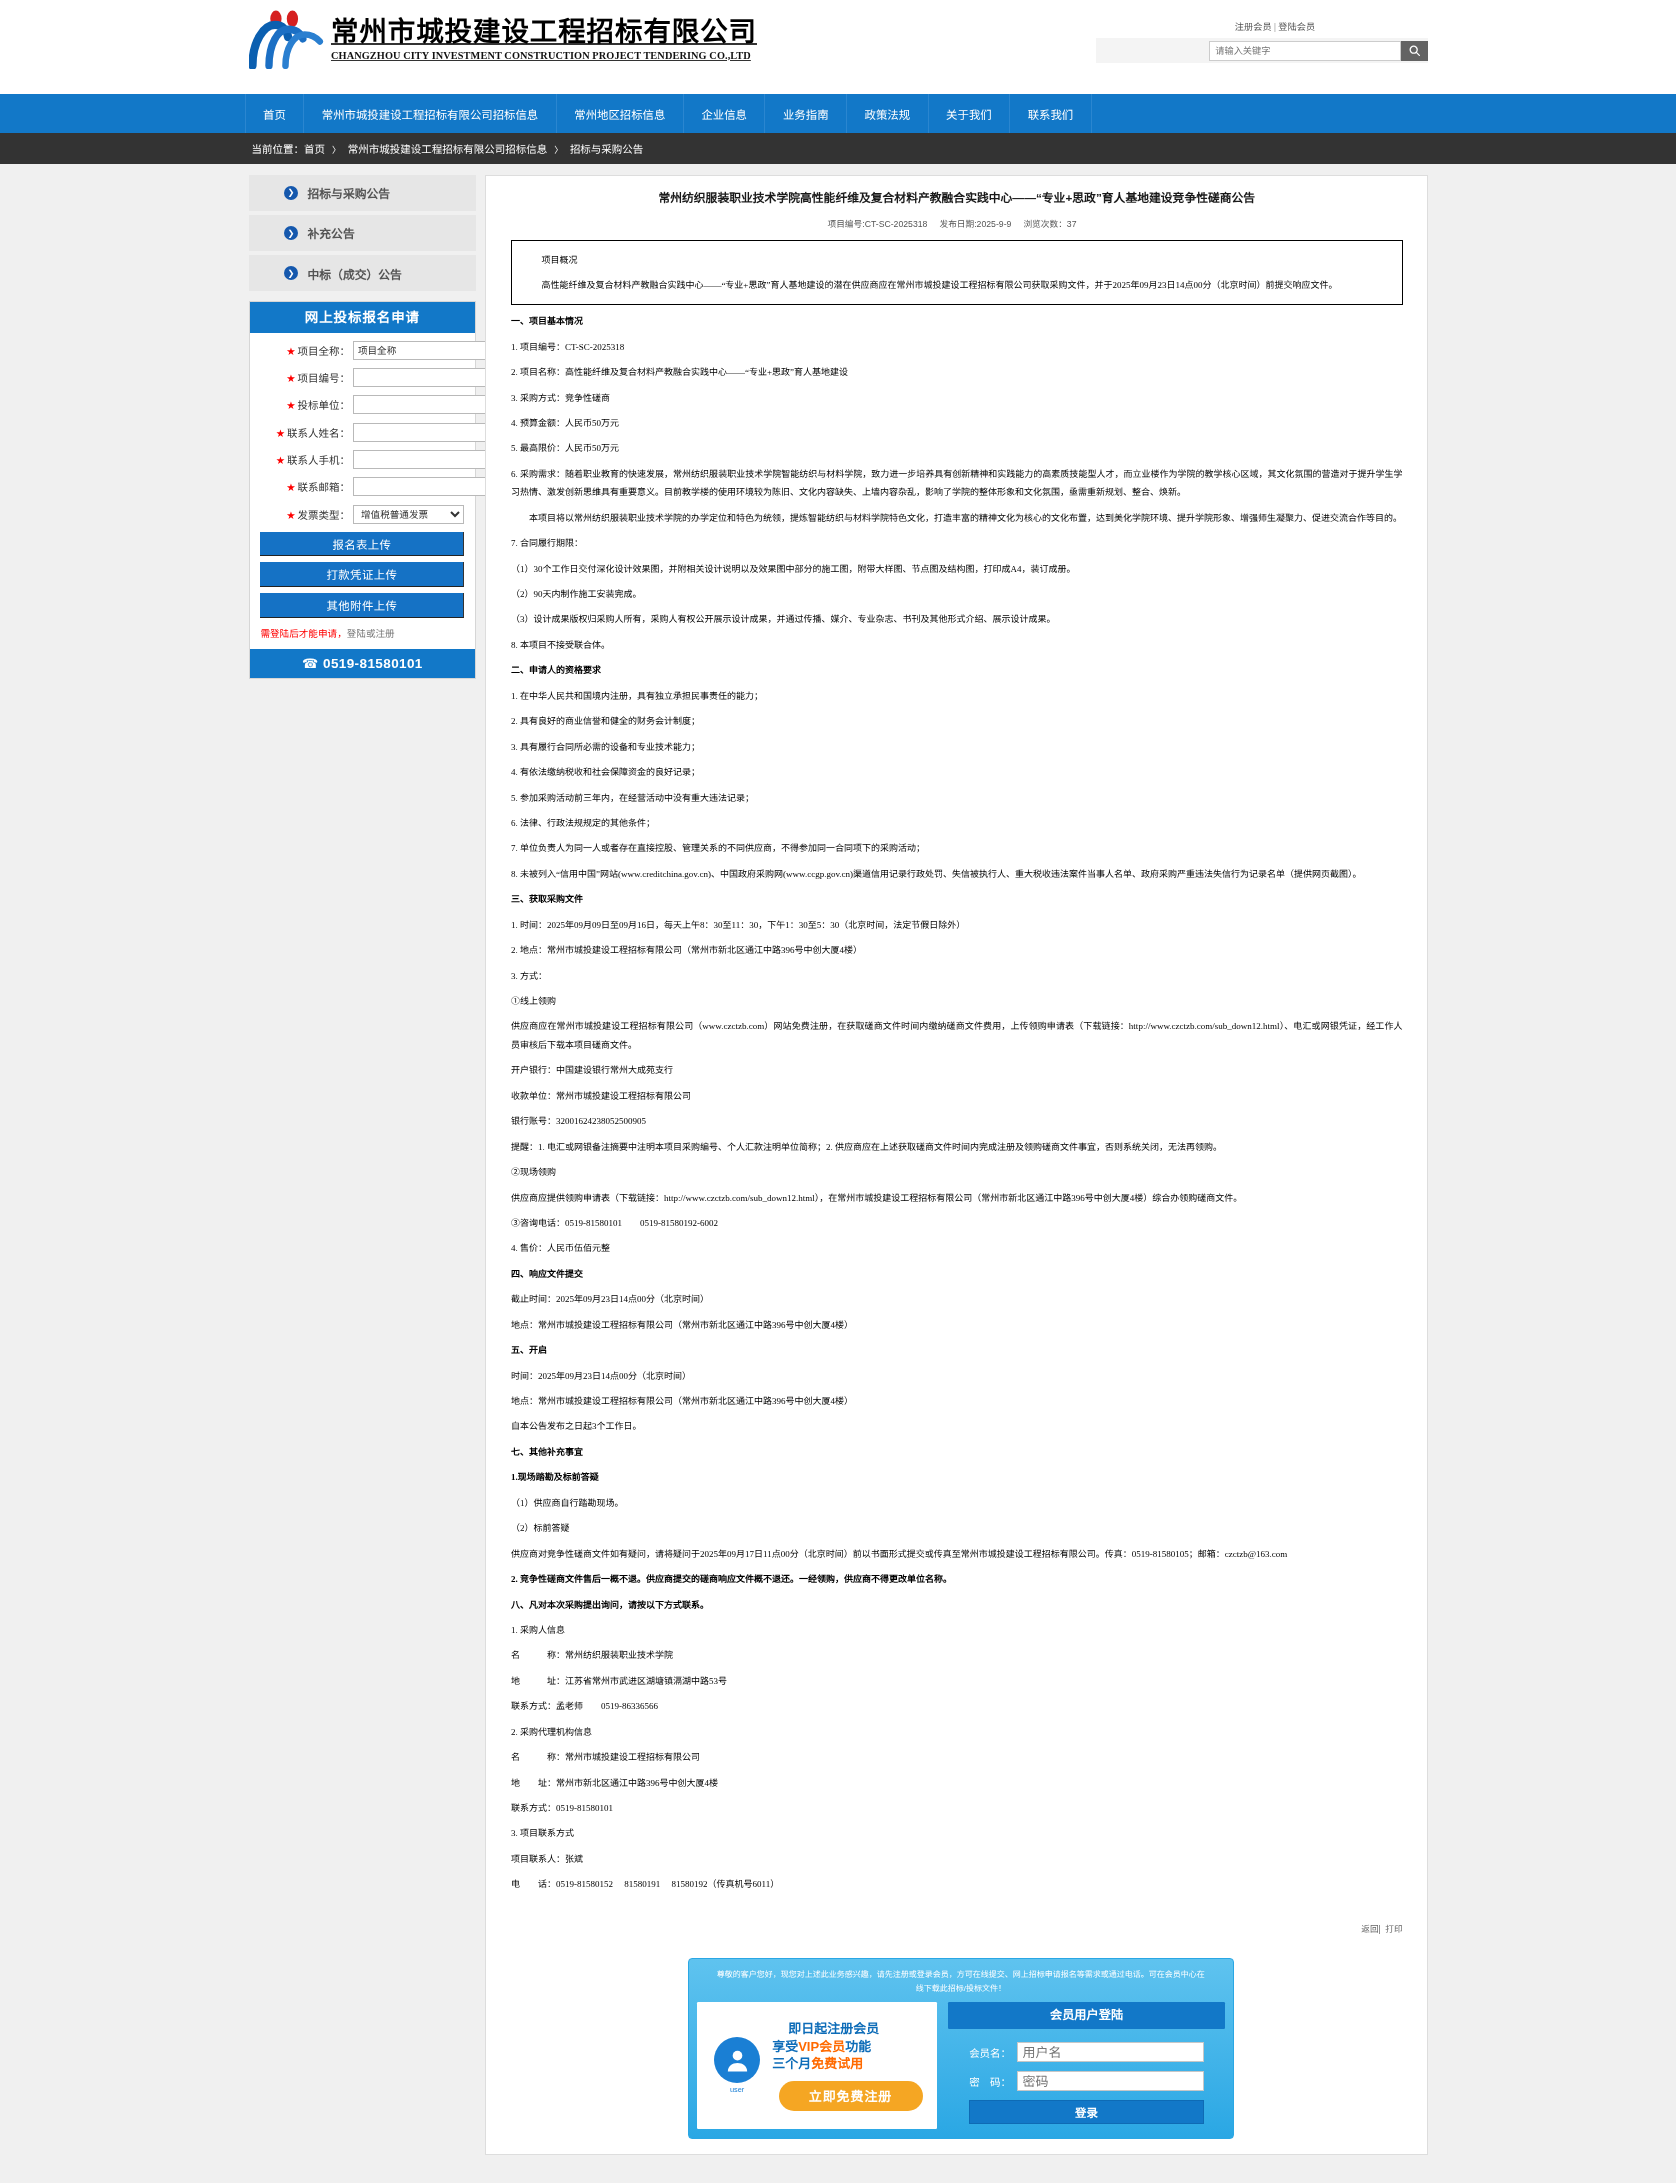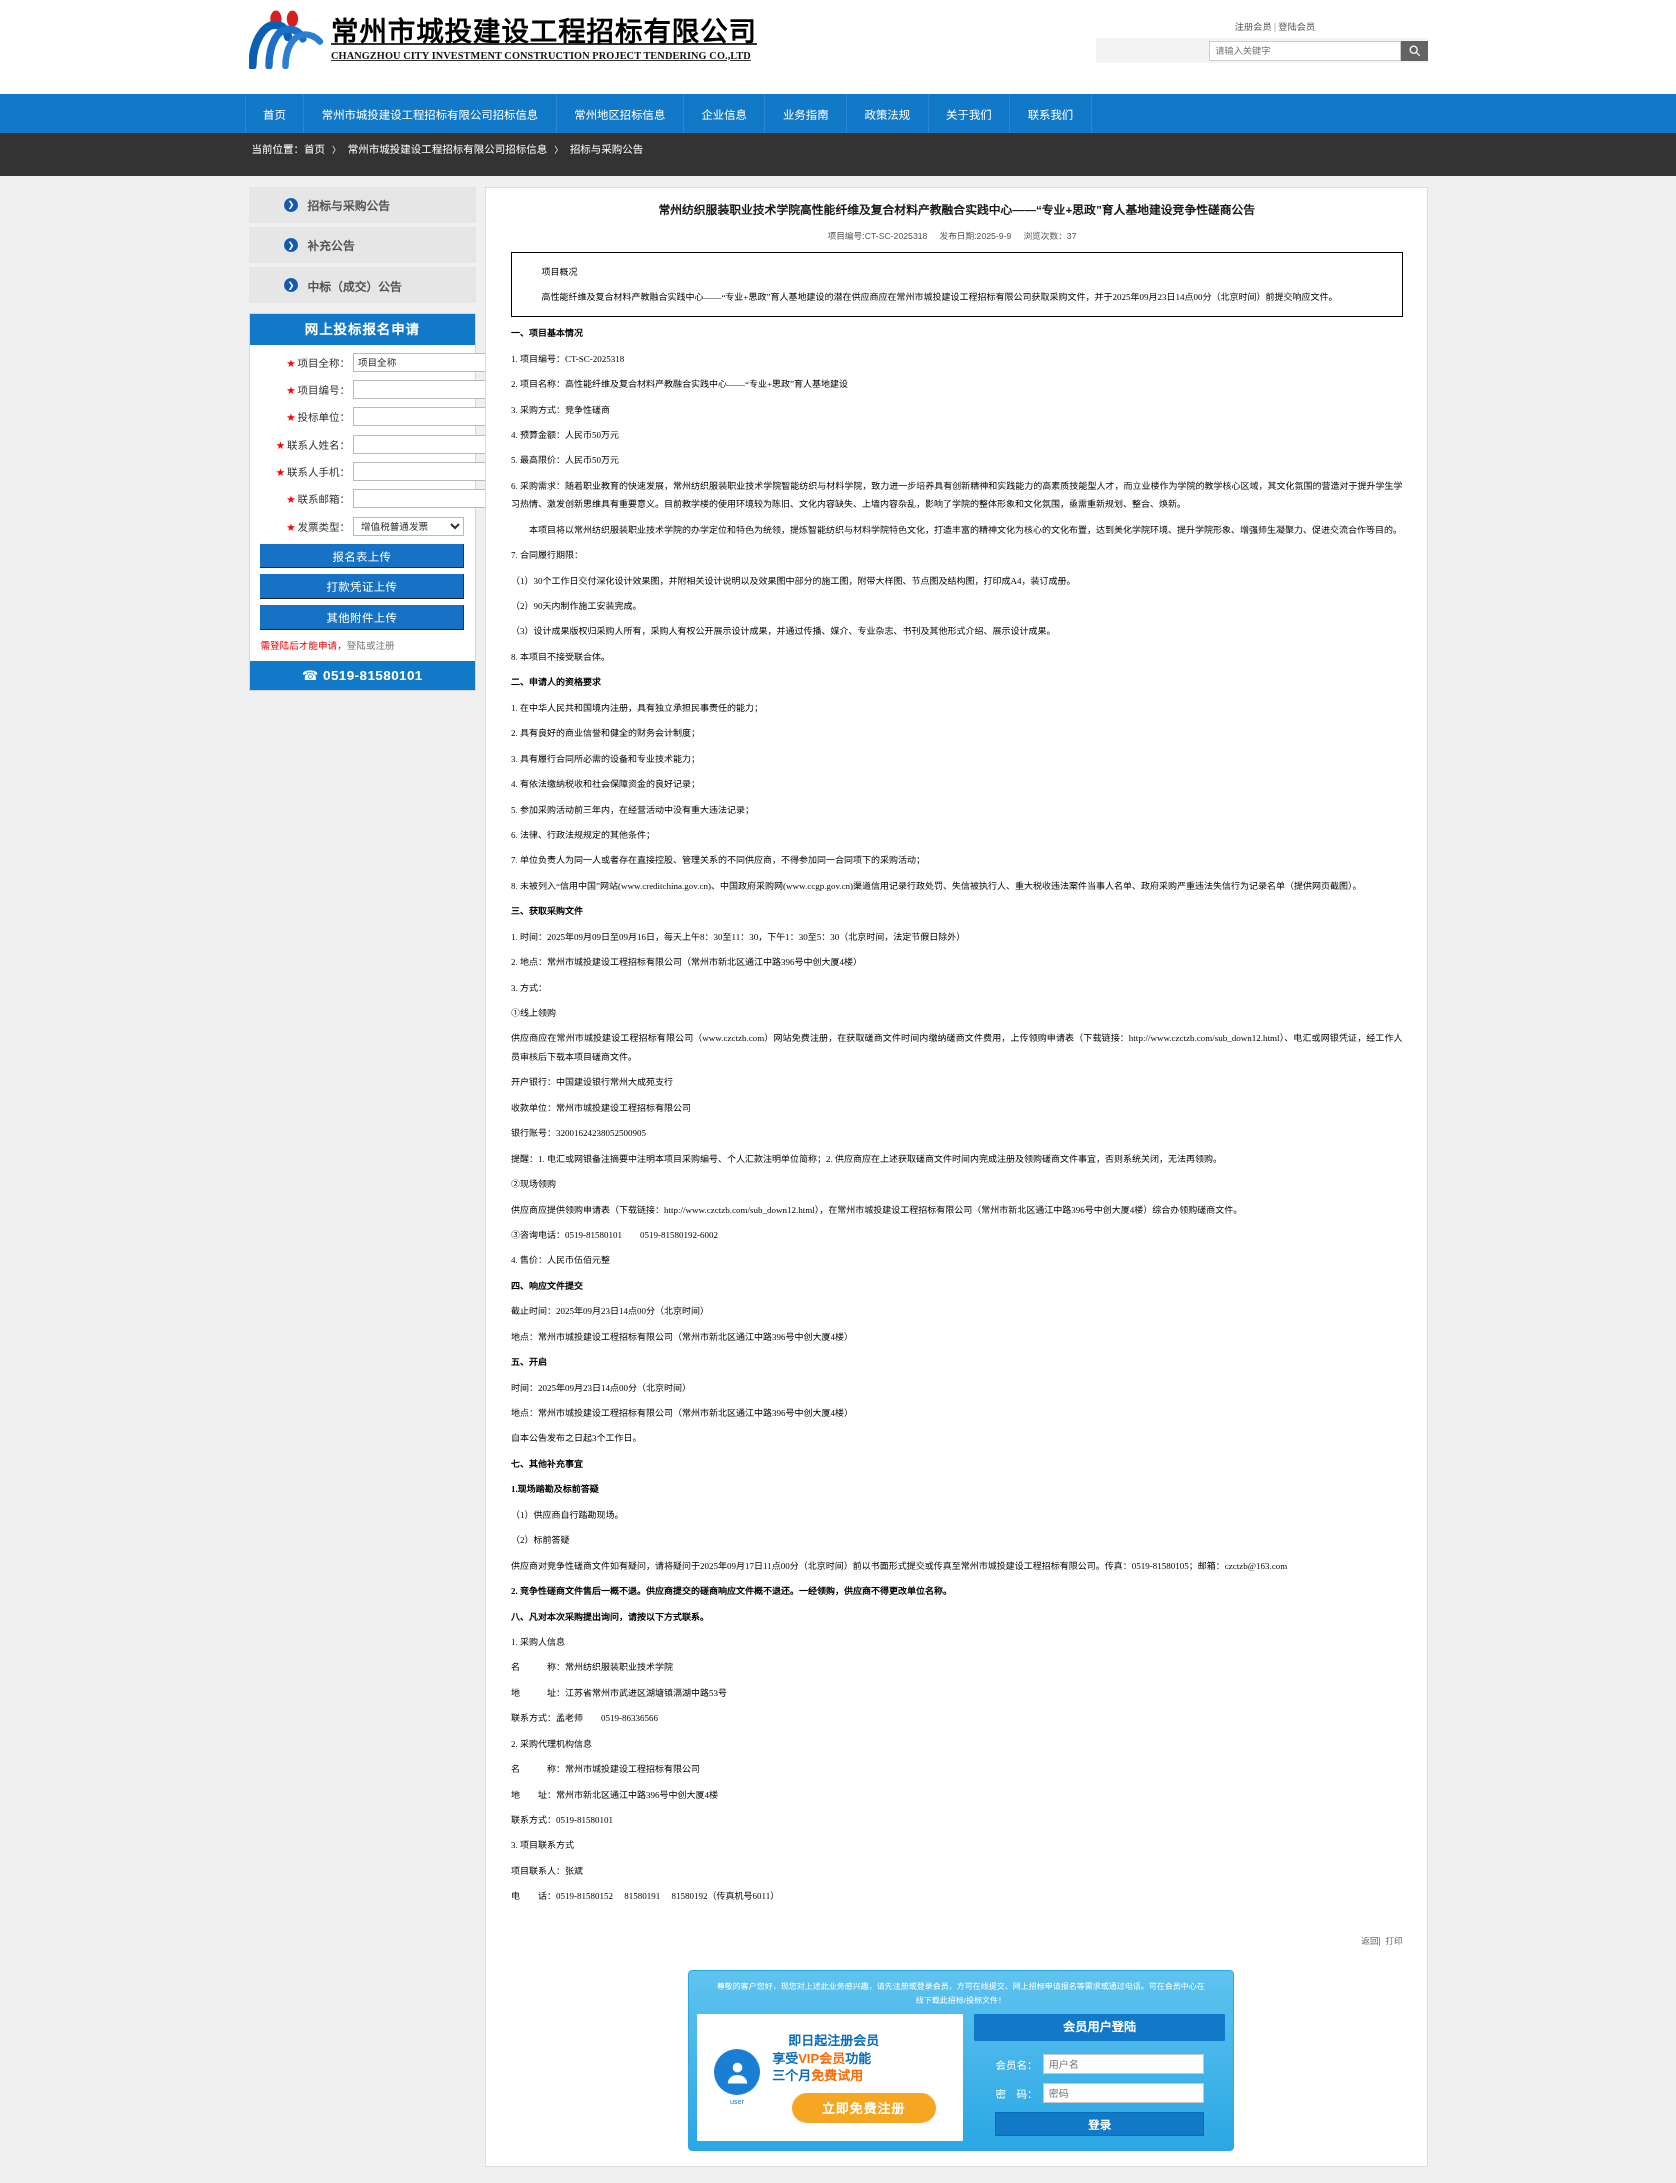--- a/index.html
+++ b/index.html
@@ -52,21 +52,21 @@
   .nav { background:#1278c8; height: 39px; }
   .nav-inner { width:1188px; margin:0 auto; display:flex; height:39px; }
   .nav-item {
     color:#fff; font-size:11.4px; display:flex; align-items:center; justify-content:center;
     padding:0 17.5px; text-decoration:none; white-space:nowrap; cursor:pointer;
     border-right:0.4px solid #2a86d0;
   }
   .nav-item:first-child { border-left:0.4px solid #2a86d0; }
 
   
-  .crumbbar { background:#333333; height:43px;text-decoration:underline; }
+  .crumbbar { background:#333333; height:31px;text-decoration:underline; }
   .crumbbar-inner { width:1188px; margin:0 auto; display:flex; align-items:center; height:31px; }
   .crumb { color:#ffffff; font-size:10.5px; padding-left:7px; white-space:nowrap;}
   .crumb .arrow { margin:0 7px; font-size:8.7px; }
   .crumb a { color:#fff; text-decoration:none;}
 
   
   .content { width:1188px; margin:0 auto; display:flex; align-items:flex-start; background:#f0f0f0; padding-top:10.5px; }
   .sidebar { width:227px; flex:none; margin-left:4.4px; }
   .main { flex:1; margin-left:9.6px; margin-right:4.4px; background:#fff; border:0.4px solid #ddd; }
 
@@ -165,21 +165,21 @@
   }
   .promo-right { flex:1; }
   .login-head {
     background:#1278c8; color:#fff; text-align:center; font-size:12.2px; font-weight:bold;
     height:27px; line-height:27px; border-radius:1.3px;
   }
   .login-body { padding:13px 21px 4.4px 21px; }
   .login-row { display:flex; align-items:center; margin-bottom:8.7px; }
   .login-lab { width:48px; flex:none; color:#fff; font-size:10.5px; }
   .login-inp {
-    flex:1; height:20px; border:0.4px solid #c7c7c7; background:#fff; font-size:10px; color:#999;
+    flex:1; height:20px; border:0.4px solid #c7c7c7; background:#fff; font-size:13px; color:#999;
     padding:0 4.4px; outline:none; font-family:"Liberation Sans","DejaVu Sans",sans-serif;
   }
   .login-btn {
     display:block; width:100%; height:24.5px; background:#1278c8; border:0.4px solid #0e6bb5; color:#fff;
     font-size:11.4px; font-weight:bold; cursor:pointer; margin-top:2.6px;
     font-family:"Liberation Sans","DejaVu Sans",sans-serif;
   }
 </style>
 </head>
 <body>

